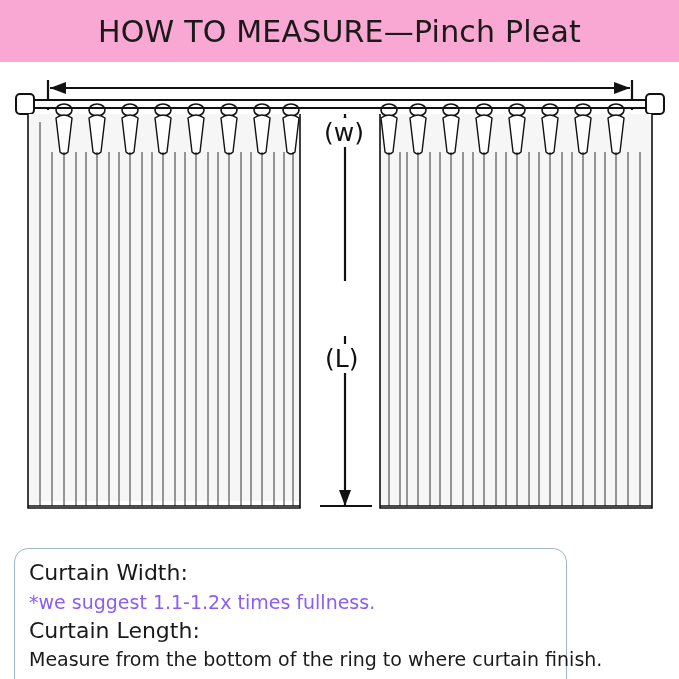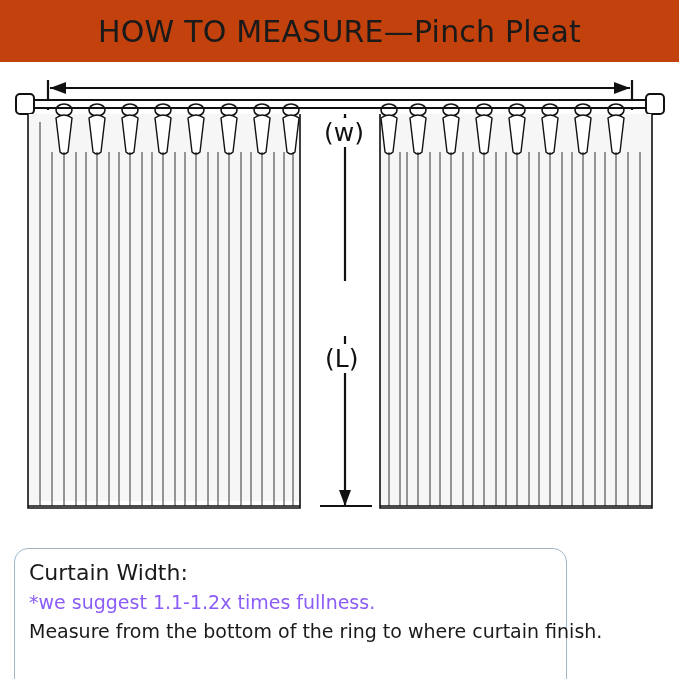--- a/index.html
+++ b/index.html
@@ -22,21 +22,21 @@
   
   .title-bar {
     position: absolute;
     left: 0;
     top: 0;
     width: 679px;
     height: 62px;
     display: flex;
     align-items: center;
     justify-content: center;
-    background: #c2410c;
+    background: #f9a8d4;
   }
   .title-text {
     font-size: 30px;
     color: #1a1a1a;
     letter-spacing: 0.2px;
     white-space: nowrap;
     font-family: "DejaVu Sans", sans-serif;
   }
   
   .illustration {
@@ -233,16 +233,17 @@
       <polygon points="345,450 339,434 351,434" fill="#111111"></polygon>
     </svg>
 
     <div class="dim-label" id="label-w">(w)</div>
     <div class="dim-label" id="label-l">(L)</div>
   </div>
 
   <div class="info-box">
     <div class="info-line line-head">Curtain Width:</div>
     <div class="info-line line-note">*we suggest 1.1-1.2x times fullness.</div>
+    <div class="info-line line-head">Curtain Length:</div>
     <div class="info-line line-sub2">Measure from the bottom of the ring to where curtain finish.</div>
   </div>
 
 </div>
 
 </body></html>

